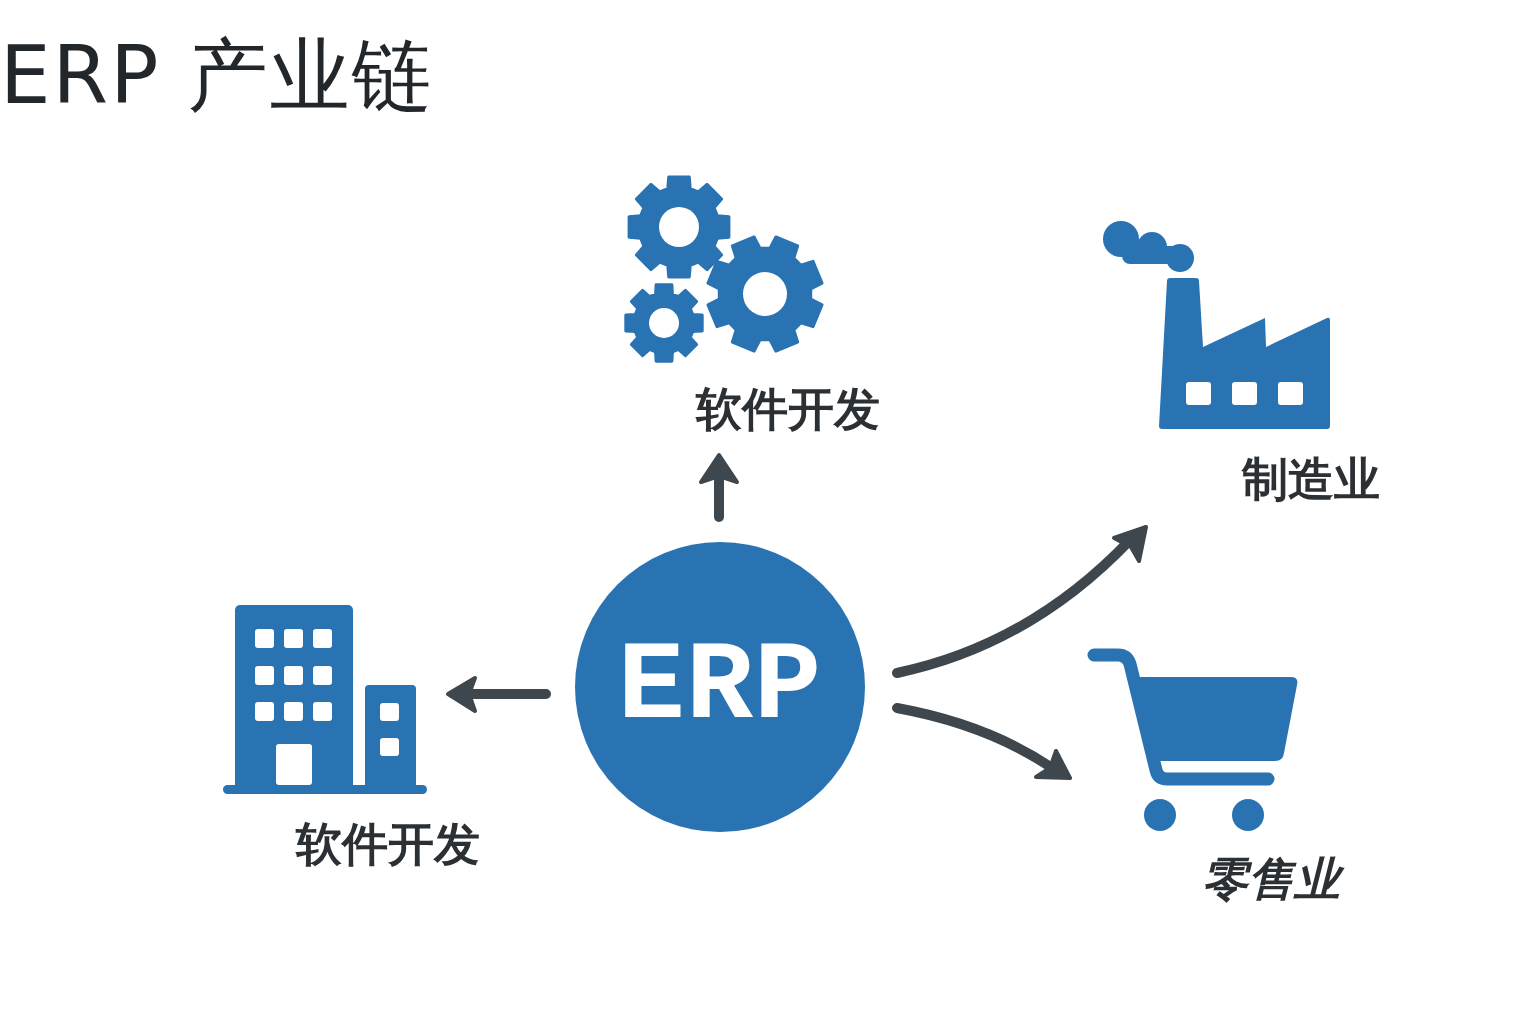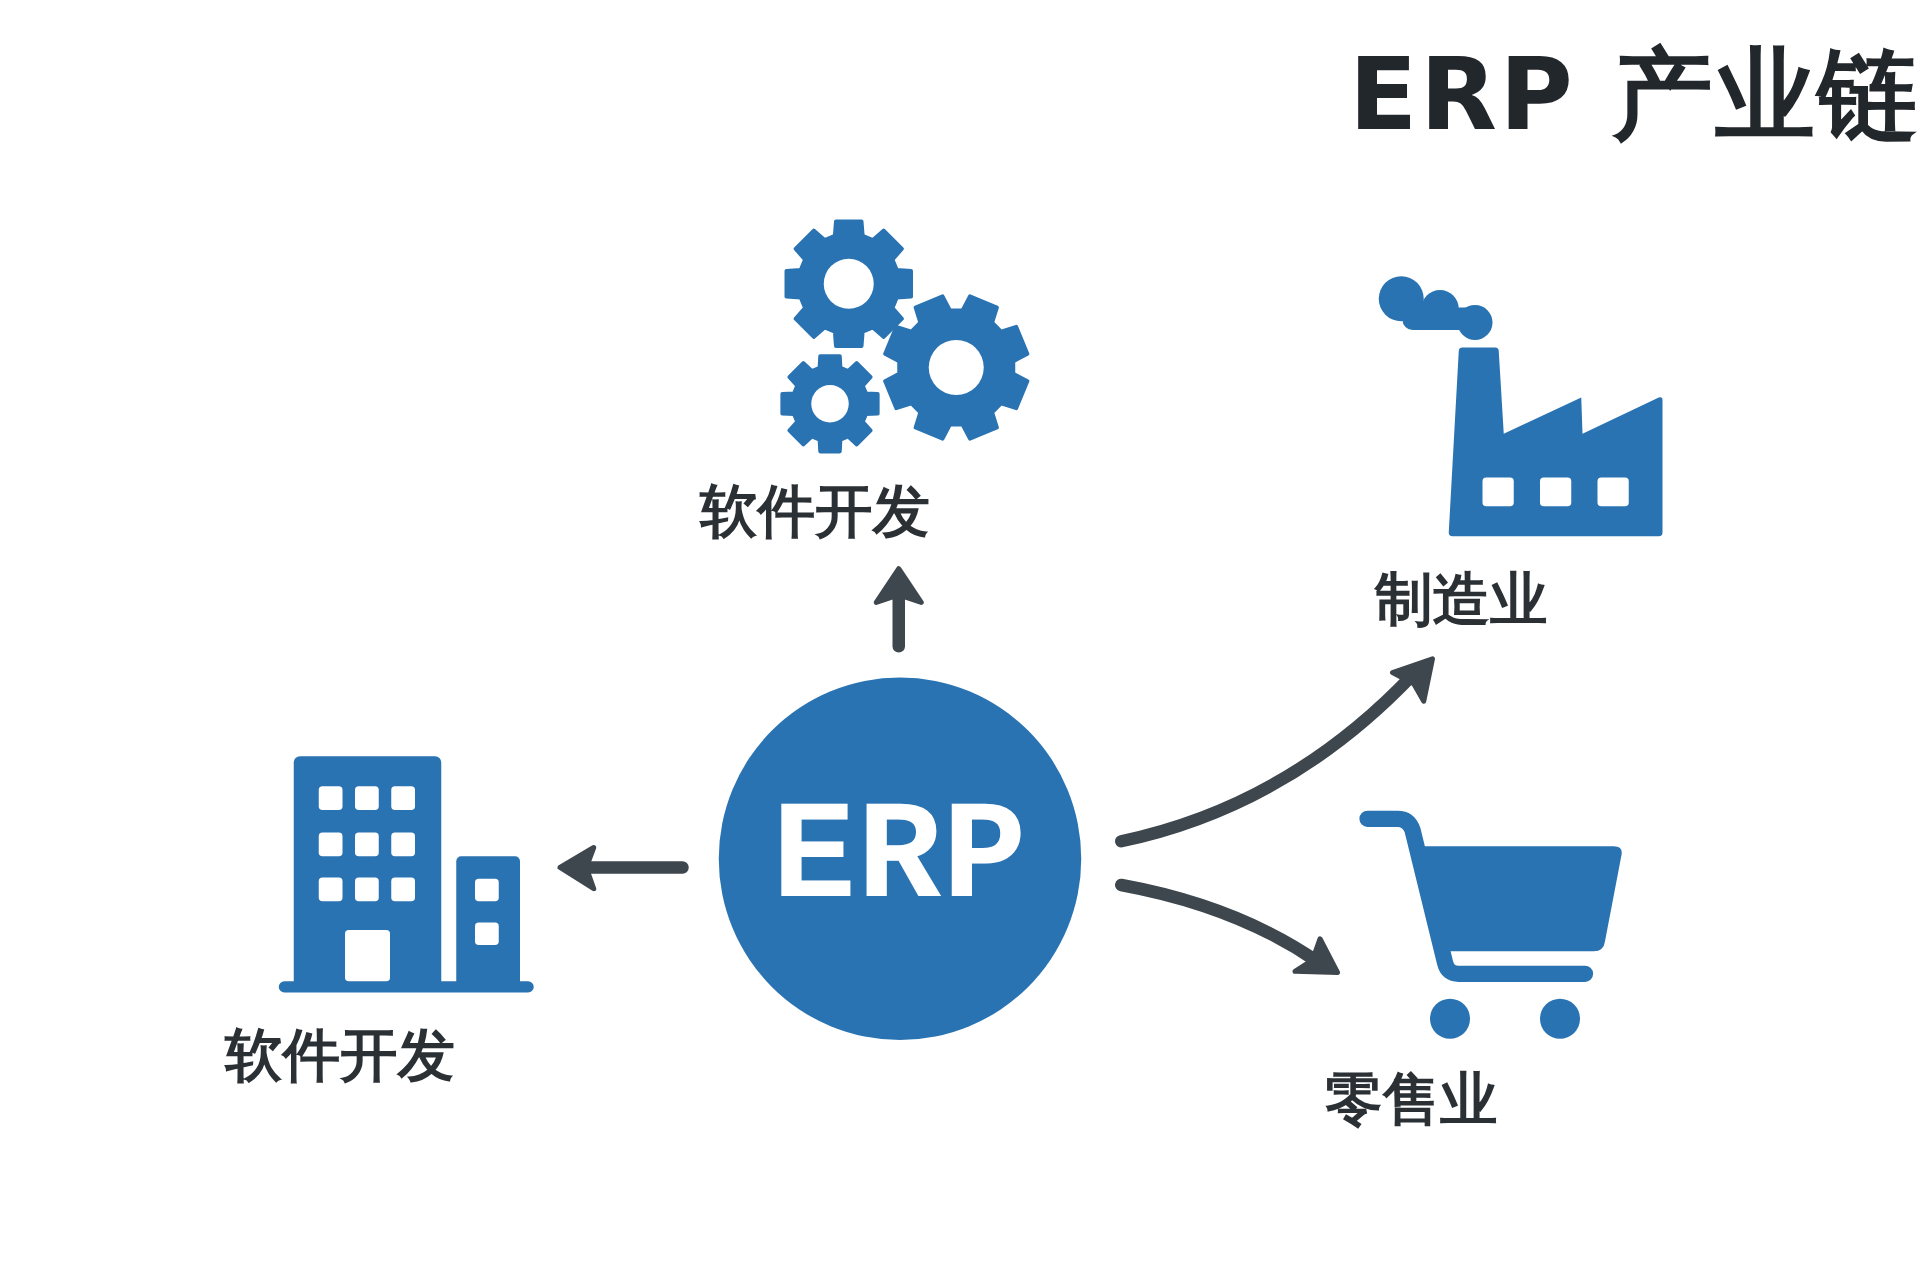--- a/index.html
+++ b/index.html
@@ -1,22 +1,22 @@
 <!DOCTYPE html>
 <html><head>
 <meta charset="utf-8">
 <style>
   html, body { margin:0; padding:0; background:#ffffff; }
   body { width:1536px; height:1024px; position:relative; overflow:hidden;
          font-family:"DejaVu Sans", "Liberation Sans", sans-serif; }
   #diagram { position:absolute; left:0; top:0; }
-  .title { position:absolute; left:0; width:1536px; top:36px; text-align:right;
-           font-size:80px; font-weight:bold; color:#22272c; letter-spacing:2px; line-height:1; }
+  .title { position:absolute; left:0; width:1536px; top:36px; text-align:left;
+           font-size:80px; font-weight:normal; color:#22272c; letter-spacing:2px; line-height:1; }
   .label { position:absolute; font-size:46px; font-weight:bold; color:#2b3035;
-           text-align:left; line-height:1; white-space:nowrap; }
+           text-align:right; line-height:1; white-space:nowrap; }
   .center-text { position:absolute; left:575px; width:290px; top:632px; text-align:center;
                  color:#ffffff; font-weight:bold; font-size:112px; line-height:1;
                  font-family:Liberation Mono, monospace; letter-spacing:1px; }
 </style>
 </head>
 <body>
 
 <svg id="diagram" width="1536" height="1024" viewBox="0 0 1536 1024" xmlns="http://www.w3.org/2000/svg">
   <defs>
     <g id="gear-tooth">
@@ -87,14 +87,14 @@
     <path d="M1146 527 L1139 561 L1131 547 L1114 538 Z"></path>
     <path d="M1070 778 L1036 777 L1050 768 L1056 751 Z"></path>
   </g>
 </svg>
 
 <div class="title">ERP 产业链</div>
 <div class="center-text">ERP</div>
 
 <div class="label" style="left:560px; width:320px; top:386px;">软件开发</div>
 <div class="label" style="left:1100px; width:280px; top:456px;">制造业</div>
-<div class="label" style="left:1060px; width:280px; top:856px;">零售业</div>
+<div class="label" style="left:1060px; width:280px; top:856px;font-style:italic;">零售业</div>
 <div class="label" style="left:180px; width:300px; top:821px;">软件开发</div>
 
 </body></html>

